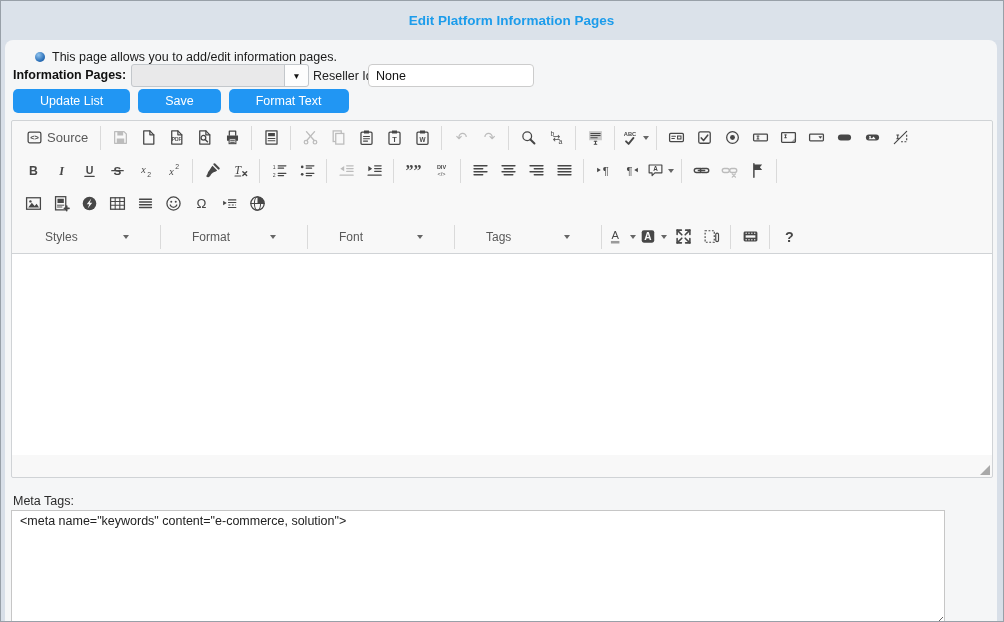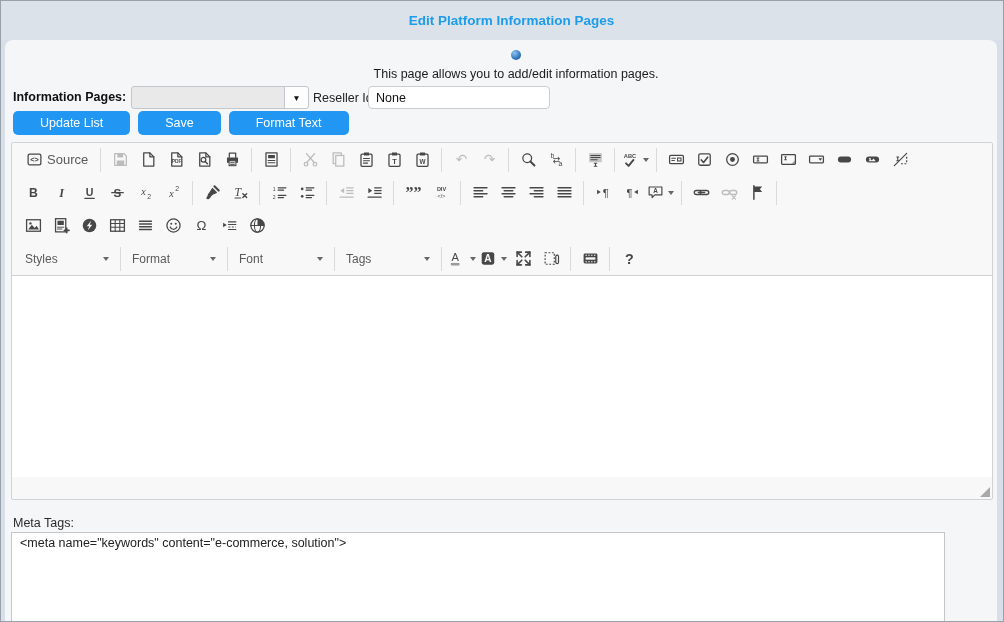--- a/index.html
+++ b/index.html
@@ -1,41 +1,41 @@
 <!DOCTYPE html>
 <html><head>
 <meta charset="utf-8">
 <style>
   html,body{margin:0;padding:0;}
   body{font-family:"Liberation Sans",sans-serif;background:#eef1f4;}
   .page{position:relative;width:1004px;height:622px;border:1px solid #98a0a8;box-sizing:border-box;background:#d8dfe8;overflow:hidden;}
   .header{position:absolute;top:0;left:0;right:0;height:39px;background:#dbe2ea;display:flex;align-items:center;justify-content:center;}
   .title{margin-left:19px;font-size:13.5px;font-weight:bold;color:#1c9ceb;}
   .panel{position:absolute;top:39px;left:4px;right:6px;bottom:0;background:#f5f6f7;border-radius:8px 8px 0 0;overflow:hidden;}
-  .intro{margin:10px 0 0 30px;display:flex;align-items:center;gap:7px;font-size:12.5px;color:#1b1b1b;flex-direction:column;}
+  .intro{margin:10px 0 0 30px;display:flex;align-items:center;gap:7px;font-size:12.5px;color:#1b1b1b;}
   .info-dot{width:10px;height:10px;border-radius:50%;background:radial-gradient(circle at 35% 30%,#8fc3ee,#2a6fb8 65%,#174f8c);flex:0 0 auto;}
-  .form-row{position:relative;height:24px;margin-top:5px;padding-left:12px;}
+  .form-row{position:relative;height:24px;padding-left:12px;}
   .ip-label{position:absolute;left:8px;top:4px;font-weight:bold;font-size:12.5px;color:#111;}
   .select{position:absolute;left:126px;top:0;width:178px;height:23px;border:1px solid #c3c7cb;border-radius:3px;background:#e9e9ea;display:flex;box-sizing:border-box;cursor:pointer;}
   .select-value{flex:1;font-size:12px;padding:3px 6px;color:#333;overflow:hidden;}
   .select-arrow{width:23px;background:#fdfdfd;border-left:1px solid #c3c7cb;border-radius:0 3px 3px 0;display:flex;align-items:center;justify-content:center;font-size:8.5px;color:#111;}
   .rid-label{position:absolute;left:308px;top:5px;font-size:12.5px;color:#222;}
-  .rid-input{position:absolute;left:363px;top:0;width:182px;height:23px;border:1px solid #ccc;border-radius:4px;box-sizing:border-box;padding:0 7px;font-size:12.5px;font-family:inherit;color:#111;background:#fff;}
+  .rid-input{position:absolute;left:363px;top:0;width:166px;height:23px;border:1px solid #ccc;border-radius:4px;box-sizing:border-box;padding:0 7px;font-size:12.5px;font-family:inherit;color:#111;background:#fff;}
   .btn-row{margin:1px 0 0 8px;display:flex;gap:8px;}
   .btn{height:24px;padding:0 27px;background:#2196f3;color:#fff;font-size:12.5px;border:none;border-radius:5px;display:inline-flex;align-items:center;cursor:pointer;font-family:inherit;}
   .editor{margin:7px 0 0 6px;width:982px;height:358px;border:1px solid #d0d3d6;background:#f8f8f8;box-sizing:border-box;border-radius:2px;}
   .toolbar{height:132px;border-bottom:1px solid #d0d3d6;overflow:hidden;}
   .tb-row{display:flex;align-items:center;height:33px;padding-left:7px;}
   .tb-btn{display:inline-flex;align-items:center;justify-content:center;min-width:24px;height:24px;margin:0 2px;color:#474747;border-radius:2px;cursor:pointer;text-decoration:none;}
   .tb-btn.disabled{color:#bcbcbc;cursor:default;}
   .tb-btn.has-label{padding:0 5px;gap:4px;}
   .tb-label{font-size:13px;color:#595959;}
   .tb-ico{display:inline-flex;}
   .tb-sep{width:1px;height:24px;background:#dadada;margin:0 5px;flex:0 0 auto;}
-  .tb-combo{display:inline-flex;align-items:center;justify-content:space-between;width:84px;height:24px;margin:0 0;padding:0 6px;color:#595959;font-size:12px;cursor:pointer;}
+  .tb-combo{display:inline-flex;align-items:center;justify-content:space-between;width:84px;height:24px;margin:0 20px;padding:0 6px;color:#595959;font-size:12px;cursor:pointer;}
   .caret{width:0;height:0;border:3.5px solid transparent;border-top:4.5px solid #666;margin-left:4px;transform:translateY(2px);flex:0 0 auto;}
   .editor-content{height:201px;background:#fff;outline:none;}
   .editor-footer{position:relative;height:22px;}
   .resize-corner{position:absolute;right:2px;bottom:2px;width:0;height:0;border-left:10px solid transparent;border-bottom:10px solid #a9a9a9;cursor:nwse-resize;}
   .meta-label{margin:16px 0 2px 8px;font-size:12.5px;color:#2b2b2b;}
   .meta-textarea{display:block;margin-left:6px;width:934px;height:116px;border:1px solid #c6c6c6;box-sizing:border-box;padding:3px 8px;font-family:inherit;font-size:12.5px;color:#222;resize:both;background:#fff;}
 </style>
 </head>
 <body>
 

